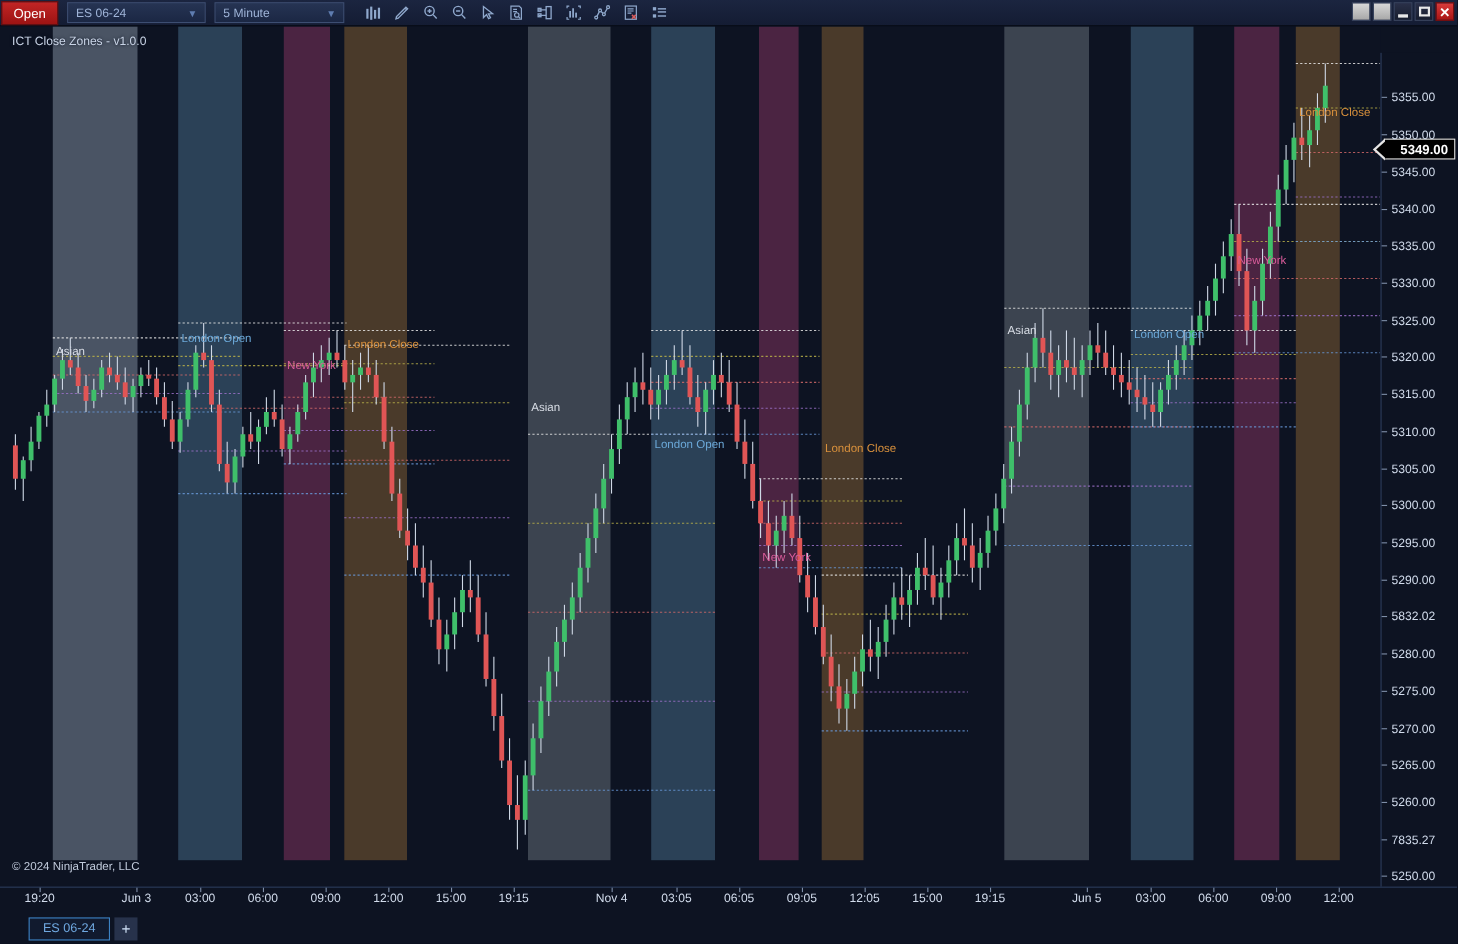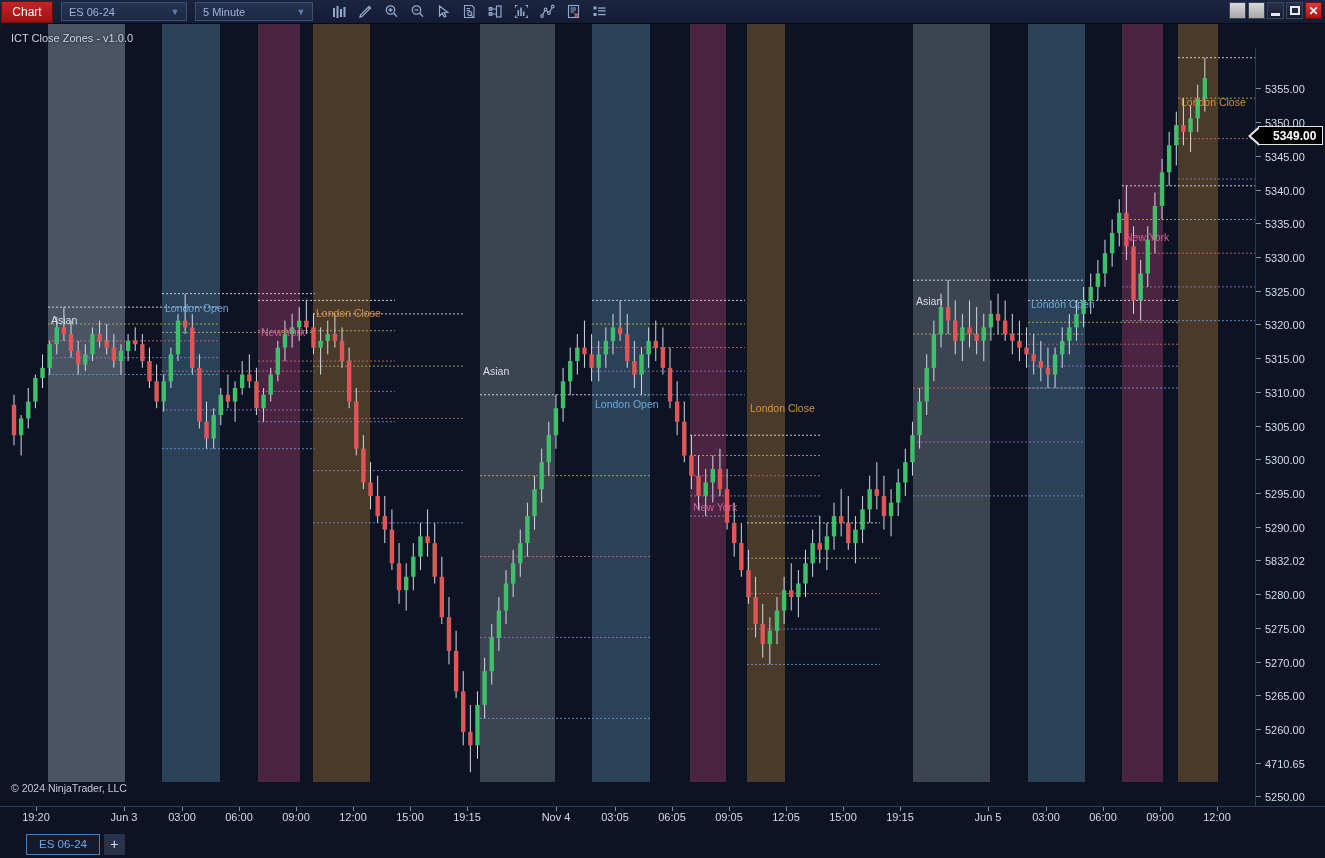--- a/index.html
+++ b/index.html
@@ -199,21 +199,21 @@
     display: flex; align-items: center; justify-content: center;
     cursor: pointer;
   }
 </style>
 </head>
 <body>
 
 <div id="app">
 
   <div id="titlebar">
-    <div id="chart-btn">Chart</div>
+    <div id="chart-btn">Open</div>
 
     <div class="combo" id="combo-instrument">
       <span class="lbl">ES 06-24</span>
       <span class="chev">▼</span>
     </div>
 
     <div class="combo" id="combo-interval">
       <span class="lbl">5 Minute</span>
       <span class="chev">▼</span>
     </div>
@@ -853,21 +853,21 @@
         <div class="ptick" style="top: 613.207px; text-align: right;">
           <span class="dash"></span>
           <span class="txt">5265.00</span>
         </div>
         <div class="ptick" style="top: 646.914px;">
           <span class="dash"></span>
           <span class="txt">5260.00</span>
         </div>
         <div class="ptick" style="top: 680.621px;">
           <span class="dash"></span>
-          <span class="txt">4710.65</span>
+          <span class="txt">7835.27</span>
         </div>
         <div class="ptick" style="top: 714.328px;">
           <span class="dash"></span>
           <span class="txt">5250.00</span>
         </div>
         <div class="ptick" style="top: 748.034px;">
           <span class="dash"></span>
           <span class="txt">5245.00</span>
         </div>
       </div>

